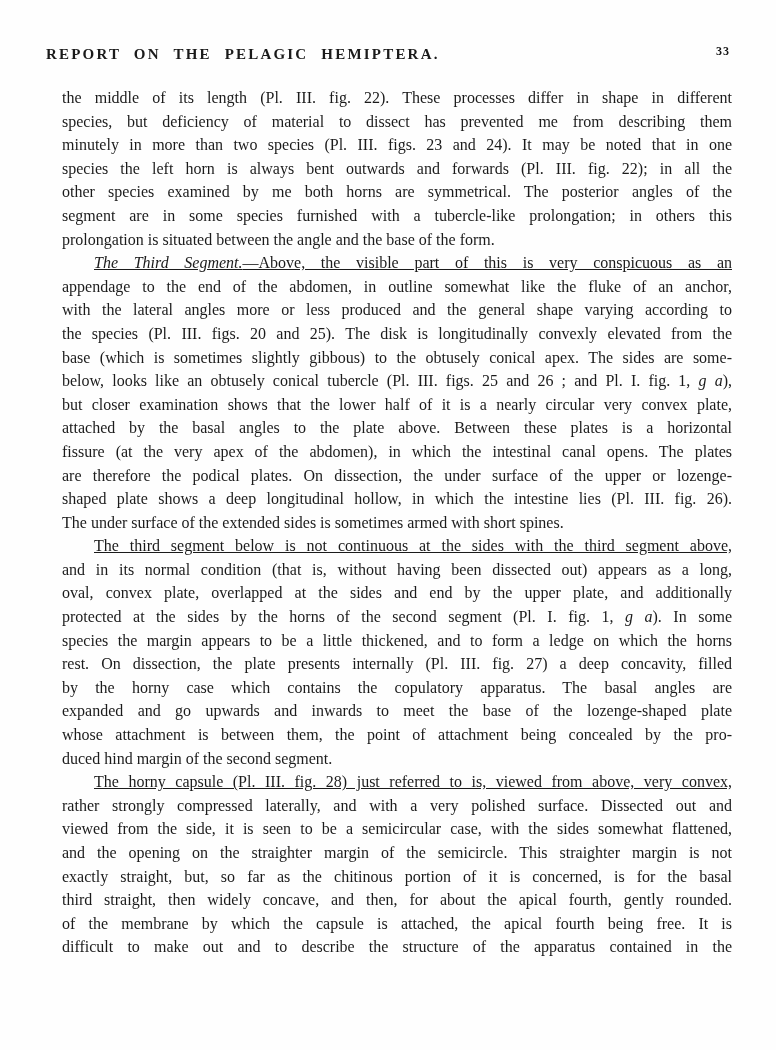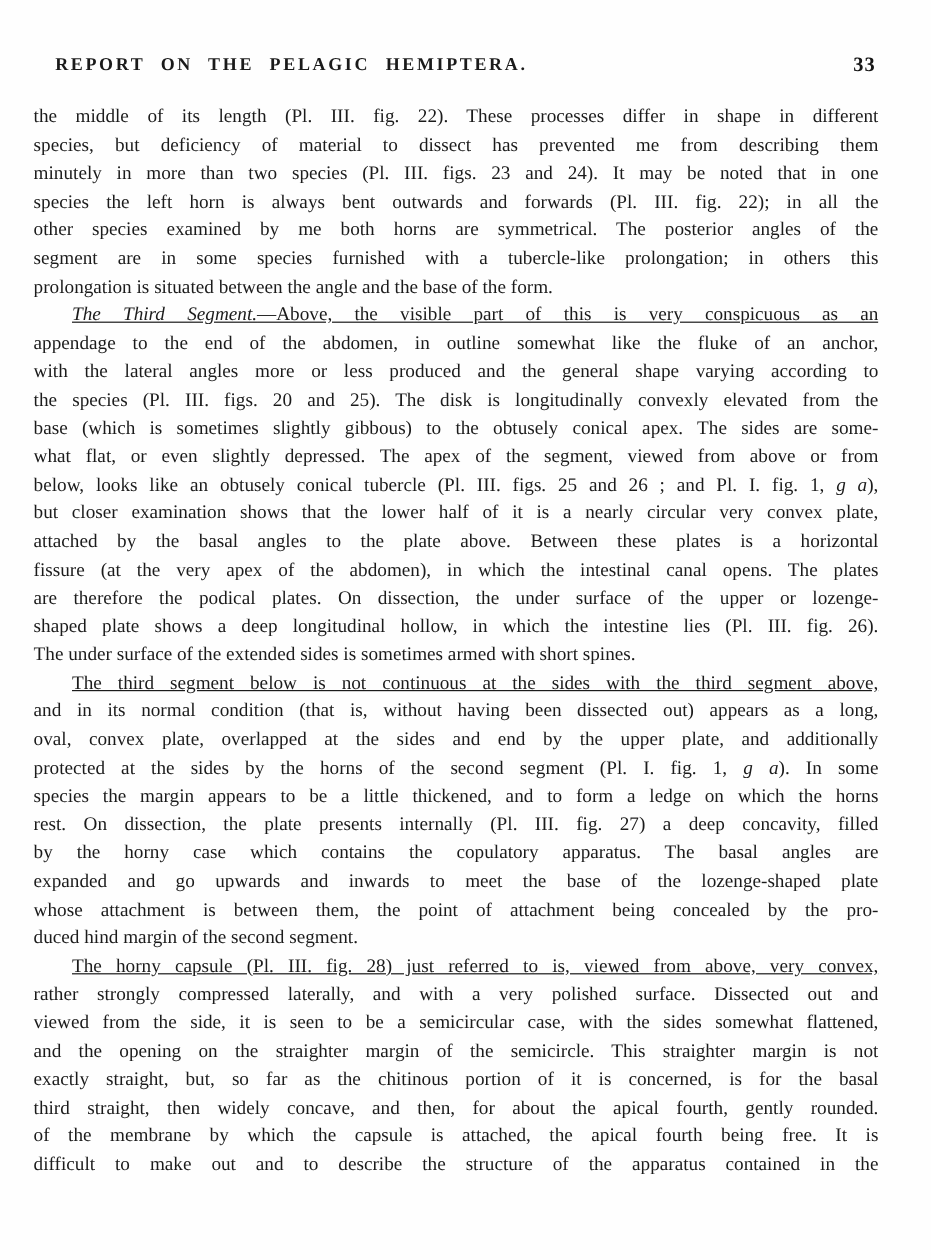--- a/index.html
+++ b/index.html
@@ -29,29 +29,29 @@
     font-weight: 600;
     letter-spacing: 2.2px;
     word-spacing: 7px;
     color: #1a1a1a;
     white-space: nowrap;
   }
   .page-number {
     position: absolute;
     right: 2px;
     top: -2px;
-    font-size: 17px;
+    font-size: 12px;
     font-weight: bold;
     letter-spacing: 1px;
     color: #151515;
   }
   .page-body {
     position: absolute;
     top: 86px;
-    left: 28px;
+    left: 62px;
     right: 44px;
   }
   .paragraph {
     margin: 0;
   }
   .line {
     height: 23.6px;
     line-height: 23.6px;
     font-size: 16px;
     text-align: justify;
@@ -87,21 +87,20 @@
         <div class="line">other species examined by me both horns are symmetrical. The posterior angles of the</div>
         <div class="line">segment are in some species furnished with a tubercle-like prolongation; in others this</div>
         <div class="line flush">prolongation is situated between the angle and the base of the form.</div>
       </div>
       <div class="paragraph">
         <div class="line indent"><i>The Third Segment.</i>—Above, the visible part of this is very conspicuous as an</div>
         <div class="line">appendage to the end of the abdomen, in outline somewhat like the fluke of an anchor,</div>
         <div class="line">with the lateral angles more or less produced and the general shape varying according to</div>
         <div class="line">the species (Pl. III. figs. 20 and 25). The disk is longitudinally convexly elevated from the</div>
         <div class="line">base (which is sometimes slightly gibbous) to the obtusely conical apex. The sides are some-</div>
-        <div class="line">what flat, or even slightly depressed. The apex of the segment, viewed from above or from</div>
         <div class="line">below, looks like an obtusely conical tubercle (Pl. III. figs. 25 and 26 ; and Pl. I. fig. 1, <i>g a</i>),</div>
         <div class="line">but closer examination shows that the lower half of it is a nearly circular very convex plate,</div>
         <div class="line">attached by the basal angles to the plate above. Between these plates is a horizontal</div>
         <div class="line">fissure (at the very apex of the abdomen), in which the intestinal canal opens. The plates</div>
         <div class="line">are therefore the podical plates. On dissection, the under surface of the upper or lozenge-</div>
         <div class="line">shaped plate shows a deep longitudinal hollow, in which the intestine lies (Pl. III. fig. 26).</div>
         <div class="line flush">The under surface of the extended sides is sometimes armed with short spines.</div>
       </div>
       <div class="paragraph">
         <div class="line indent">The third segment below is not continuous at the sides with the third segment above,</div>

